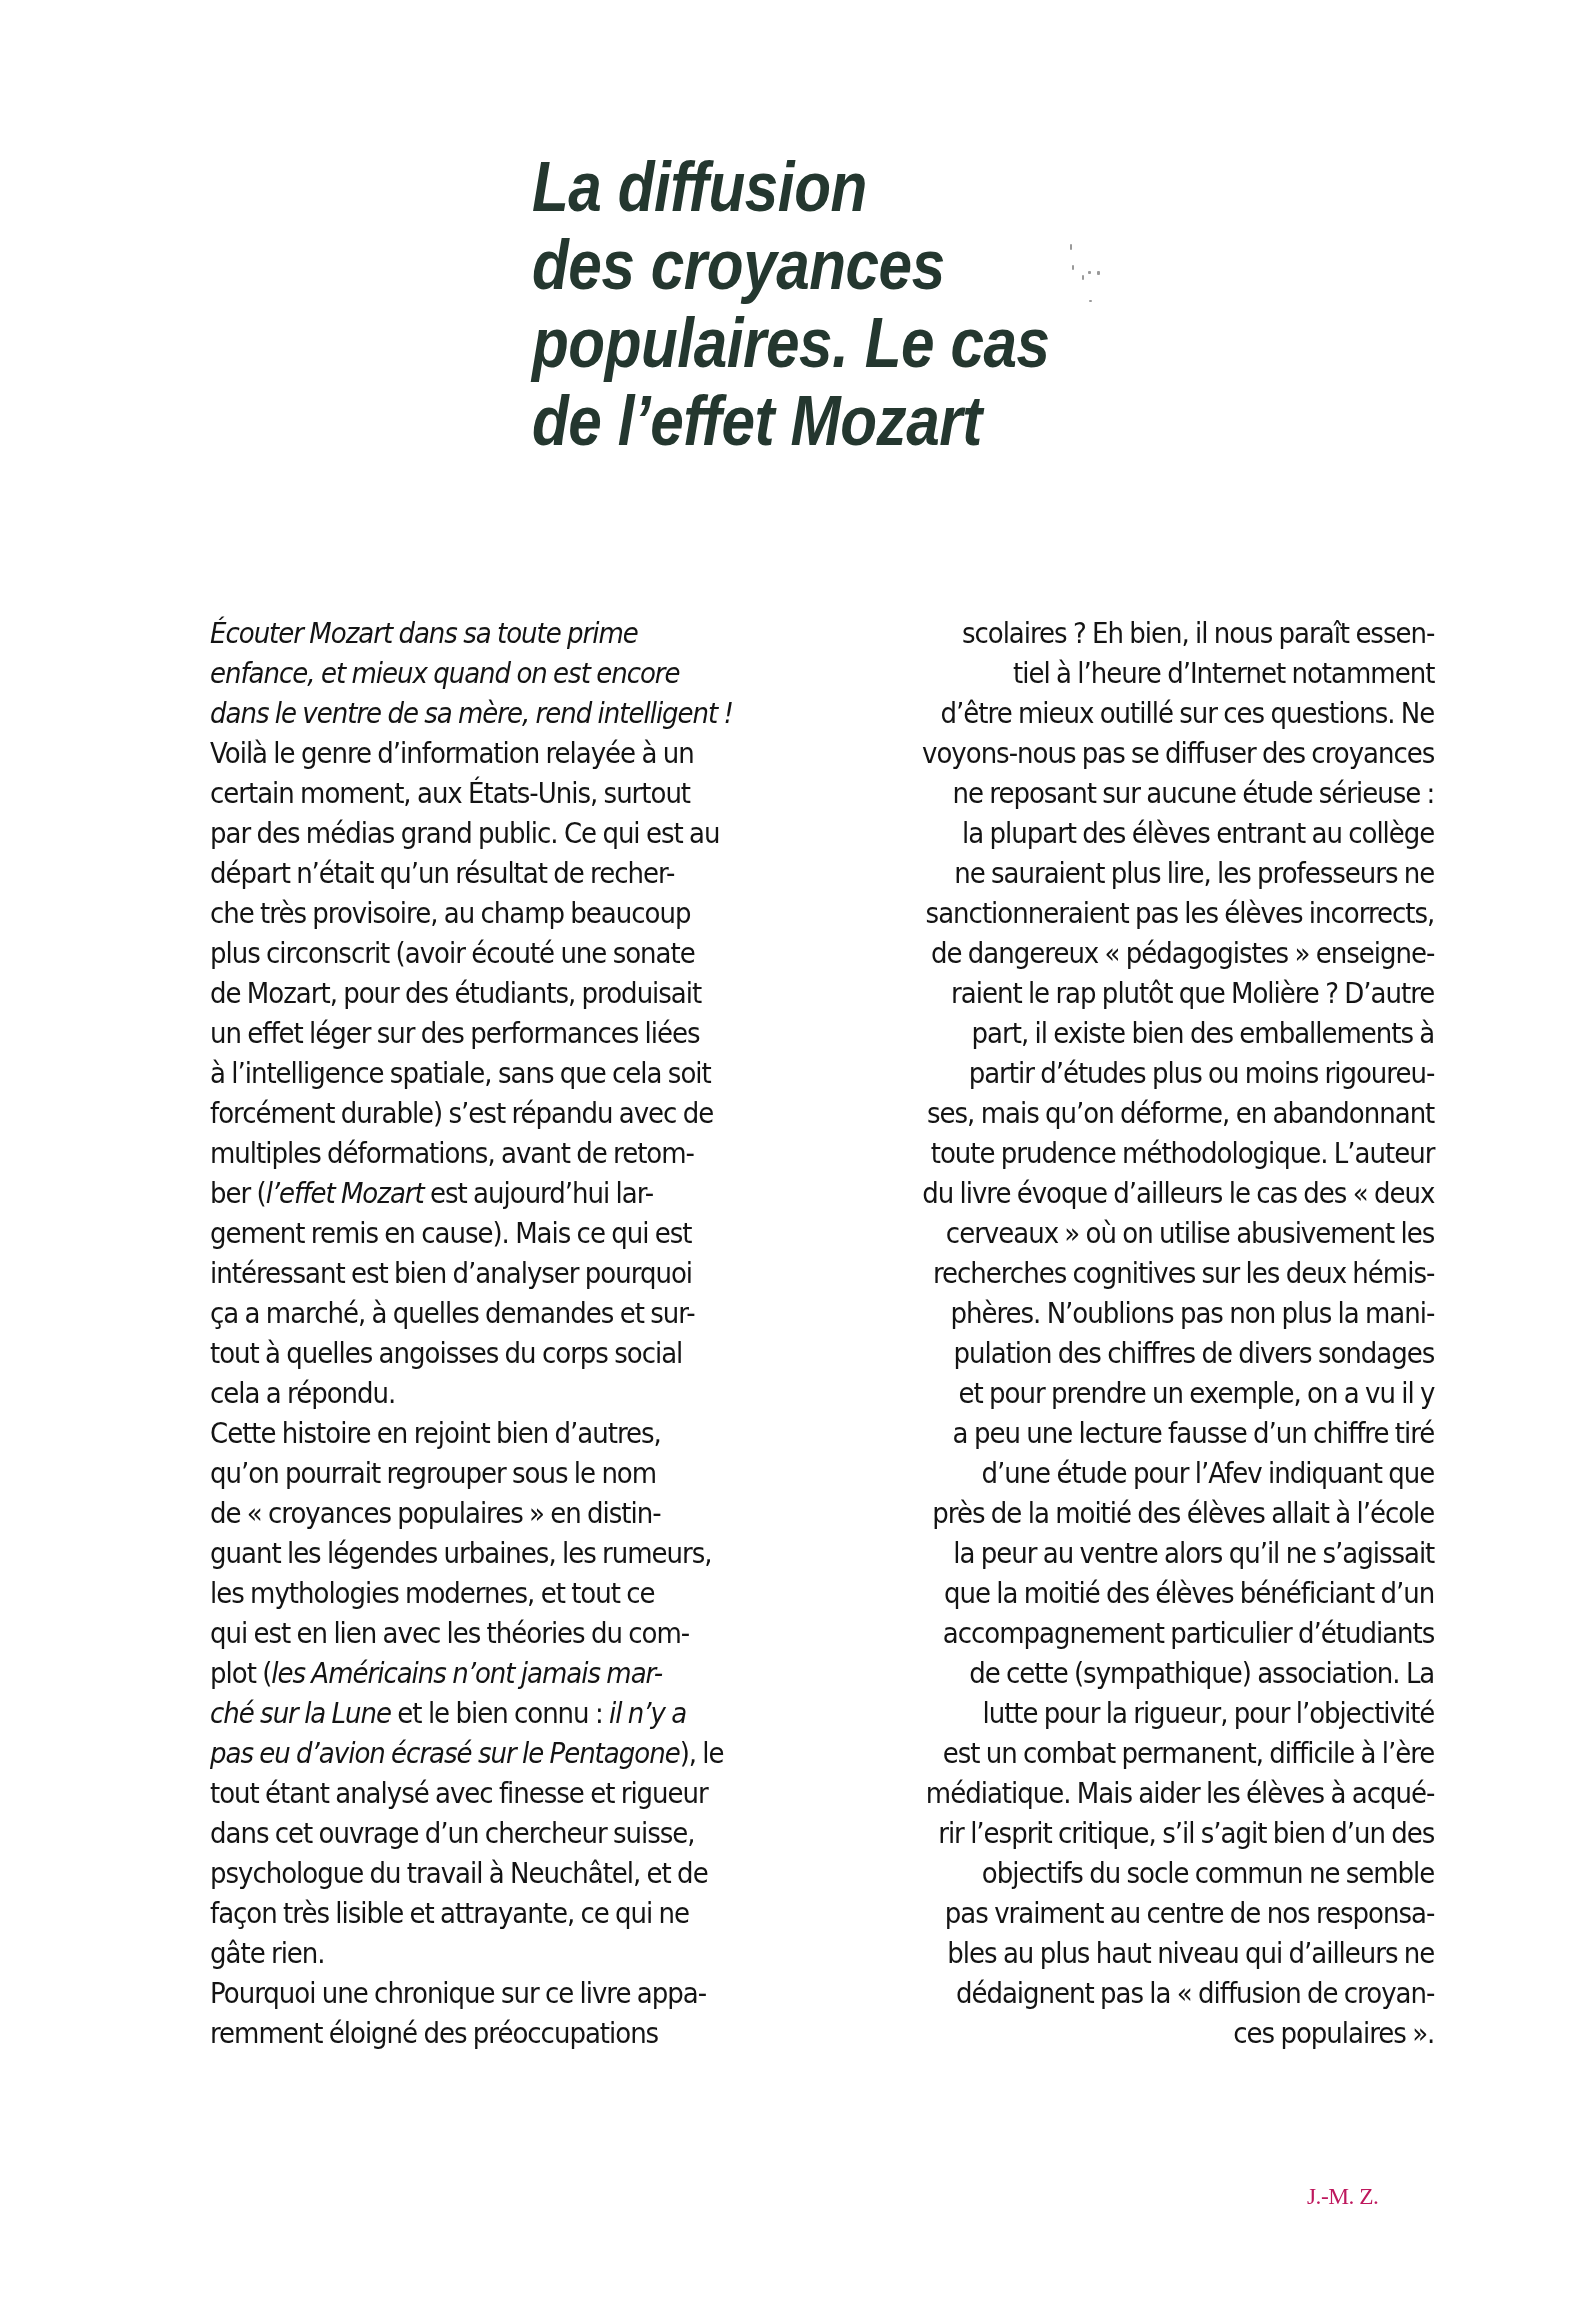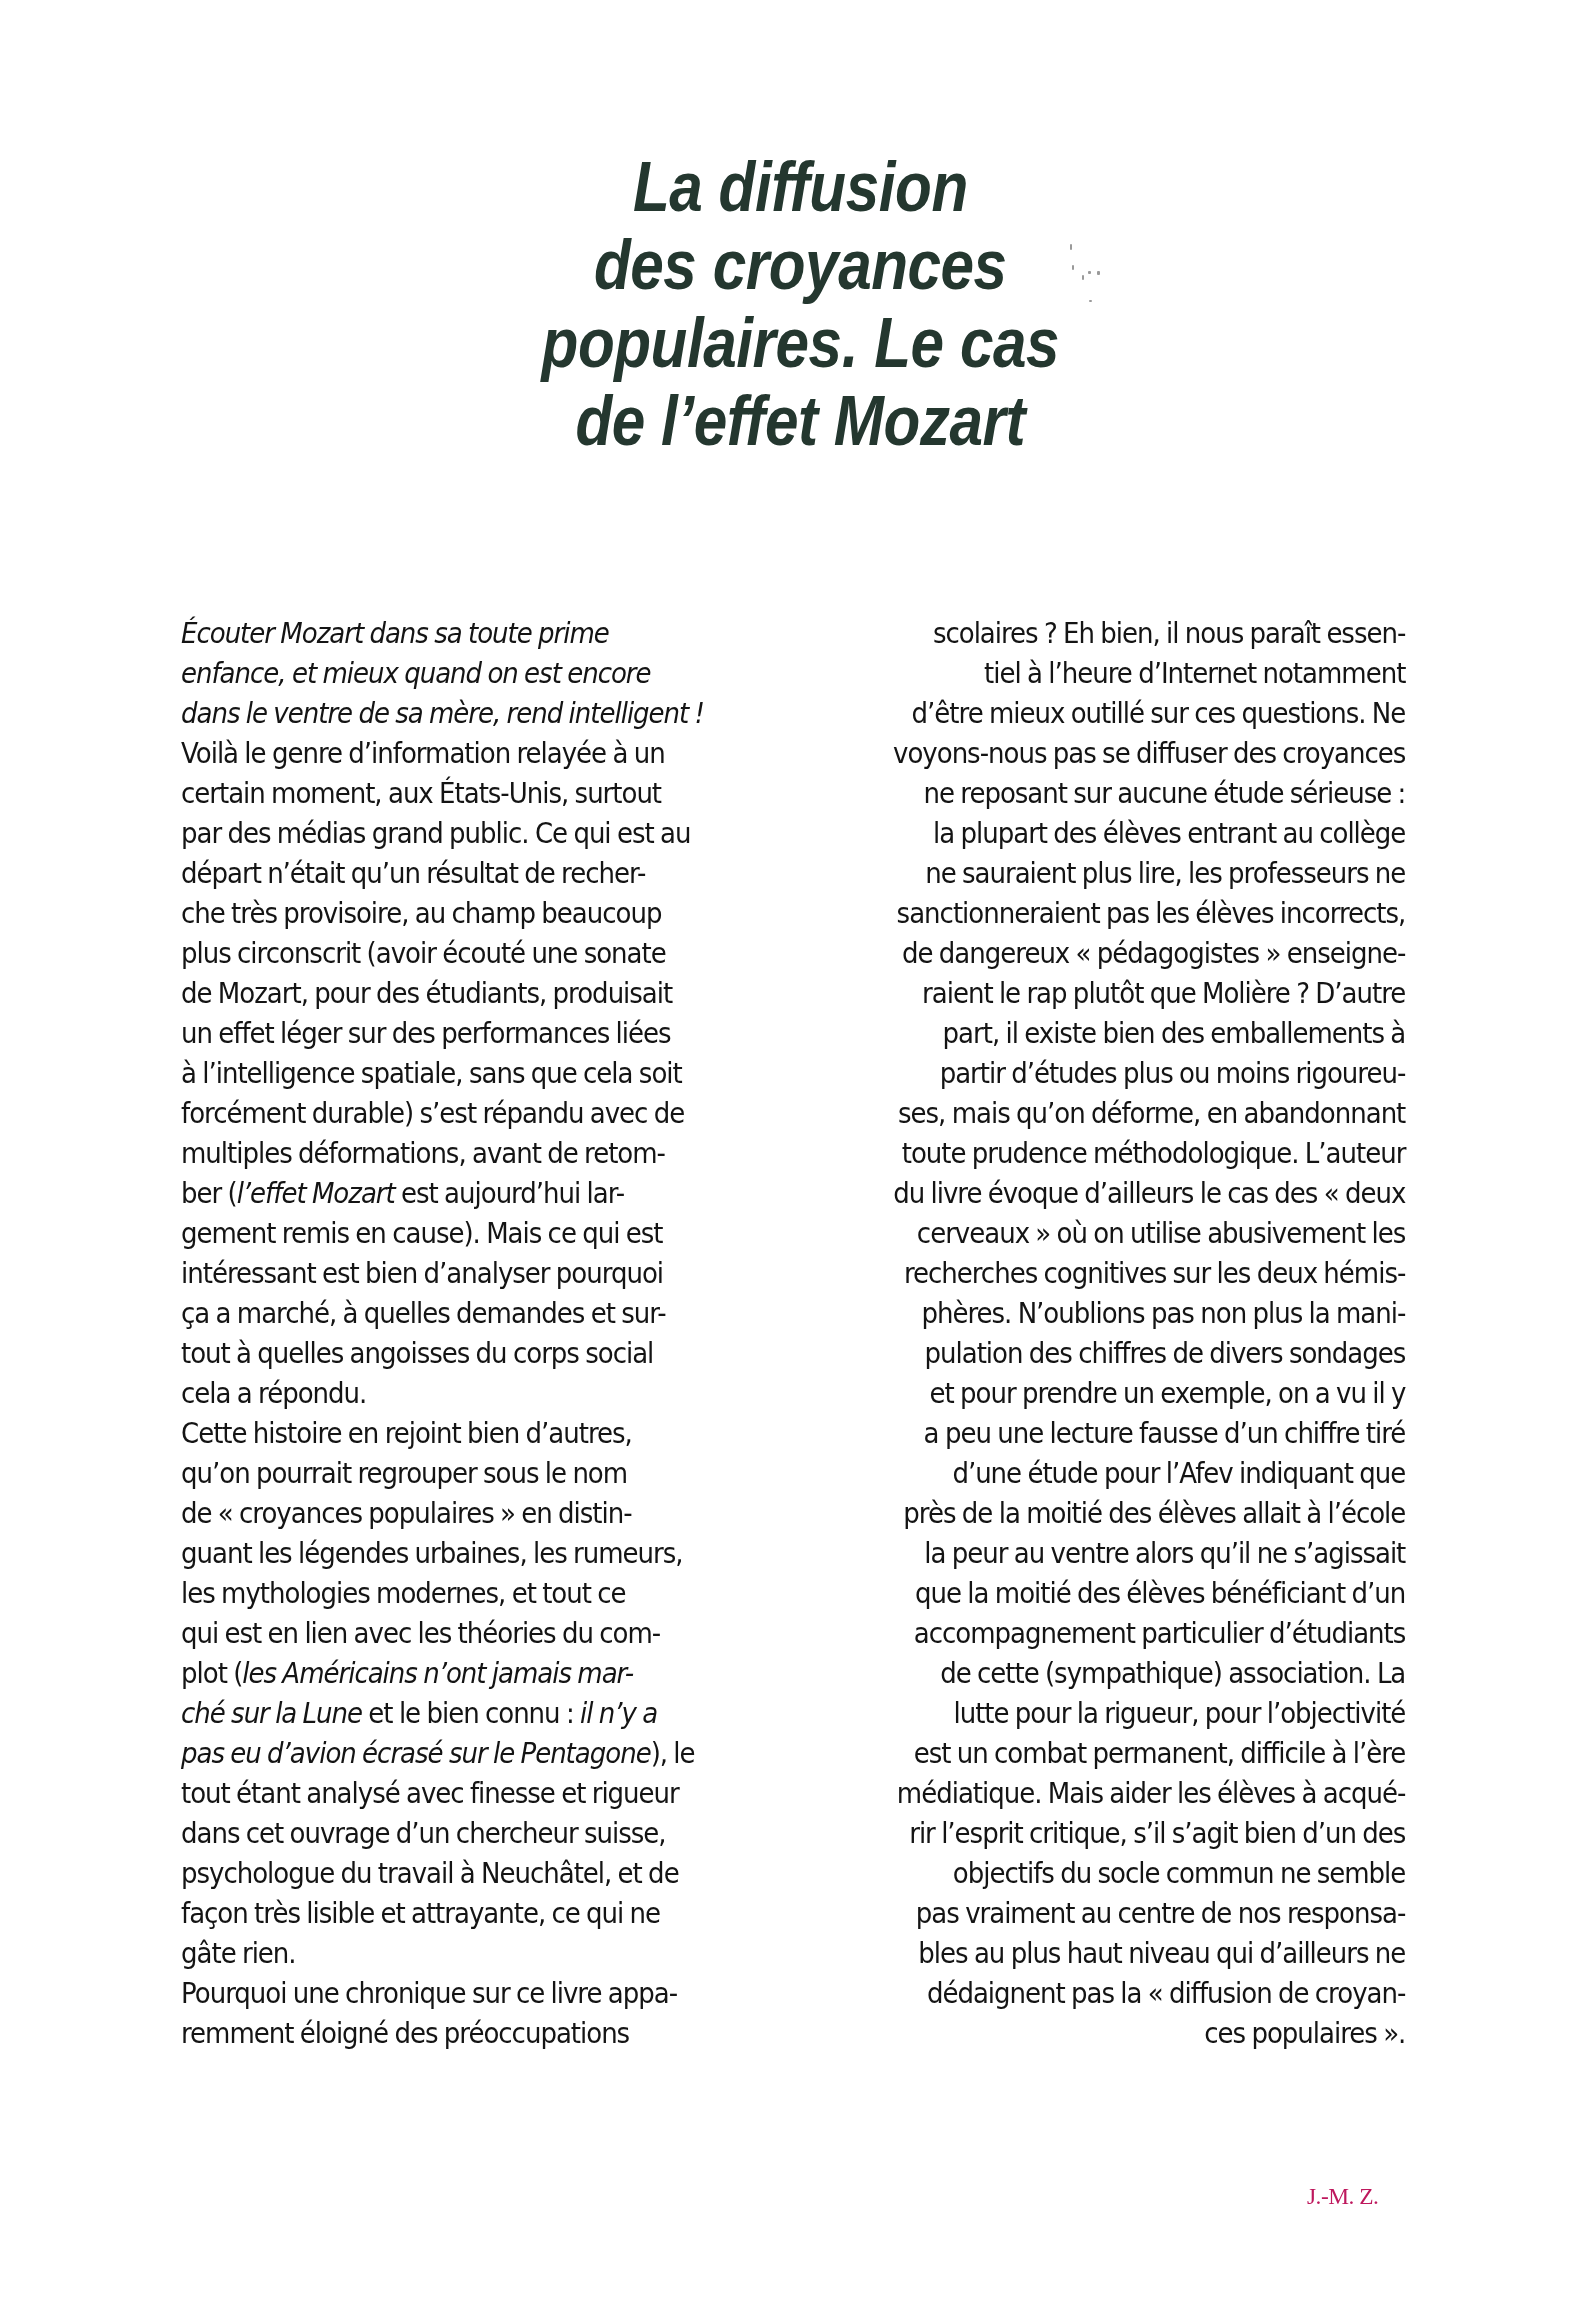--- a/index.html
+++ b/index.html
@@ -22,21 +22,21 @@
   .byline-line {
     display: block;
     font-family: "Liberation Sans", sans-serif;
     font-weight: bold; font-size: 31px; line-height: 45px;
     color: #111;
     transform: scaleX(0.86); transform-origin: left center;
     white-space: nowrap;
   }
   .boxed { border: 2px solid #111; padding: 0 2px; }
 
-  .col { position: absolute; top: 614px; width: 624px; }
+  .col { position: absolute; top: 614px; width: 624px; margin-left: 29px; }
   .col-left { left: 181px; }
   .col-right { left: 825px; text-align: right; }
   .line {
     display: block;
     font-family: "DejaVu Sans", sans-serif;
     font-size: 28px; line-height: 40px;
     color: #141414;
     letter-spacing: -1.1px;
     word-spacing: -1px;
     white-space: nowrap;
@@ -58,21 +58,21 @@
 
   <div>
     <span class="speck" style="left:1070px;top:244px;width:2px;height:5.9px;"></span>
     <span class="speck" style="left:1072px;top:265px;width:2px;height:4.9px;"></span>
     <span class="speck" style="left:1082px;top:275px;width:2px;height:4.9px;"></span>
     <span class="speck" style="left:1088px;top:271px;width:2.9px;height:2.9px;"></span>
     <span class="speck" style="left:1097px;top:271px;width:2.9px;height:3.9px;"></span>
     <span class="speck" style="left:1089px;top:300px;width:2.9px;height:2px;"></span>
   </div>
 
-  <h1 class="title-block" style="margin:0;text-align:center;">
+  <h1 class="title-block" style="margin:0;">
     <span class="title-line">La diffusion</span>
     <span class="title-line">des croyances</span>
     <span class="title-line">populaires. Le cas</span>
     <span class="title-line">de l’effet Mozart</span>
   </h1>
 
 
   <div class="col col-left" id="col-left">
       <span class="line"><i>Écouter Mozart dans sa toute prime</i></span>
       <span class="line"><i>enfance, et mieux quand on est encore</i></span>

